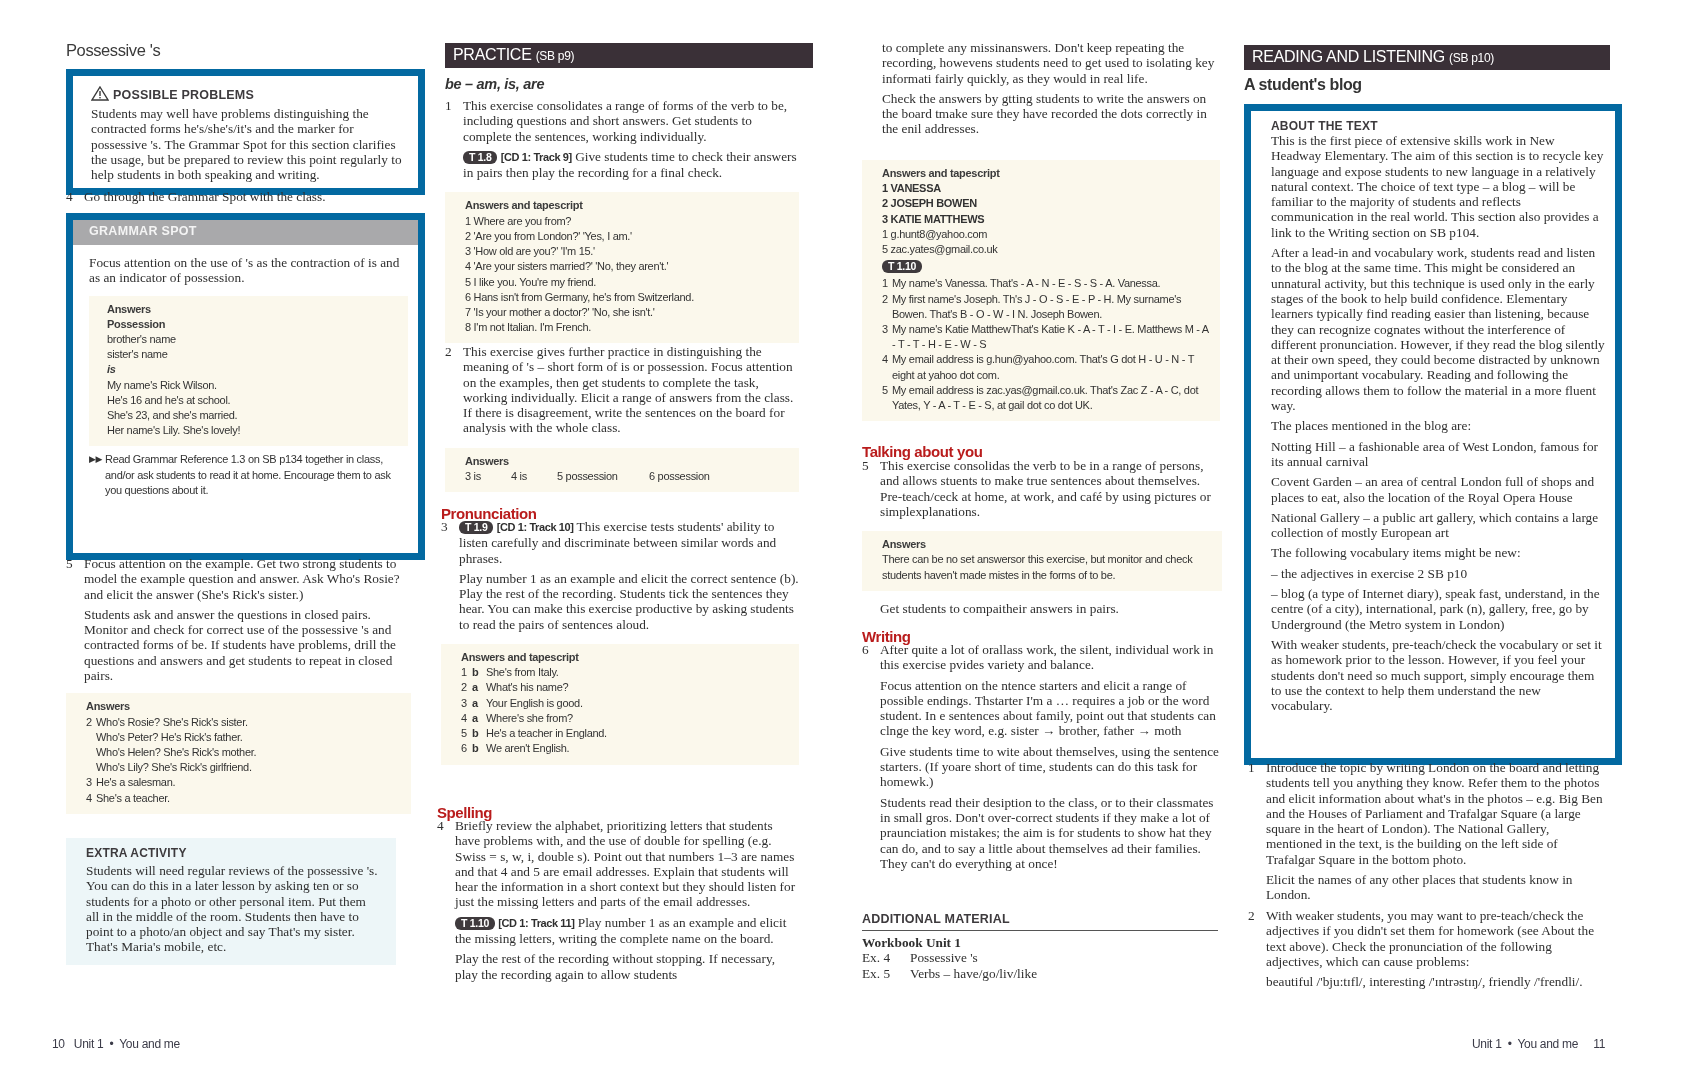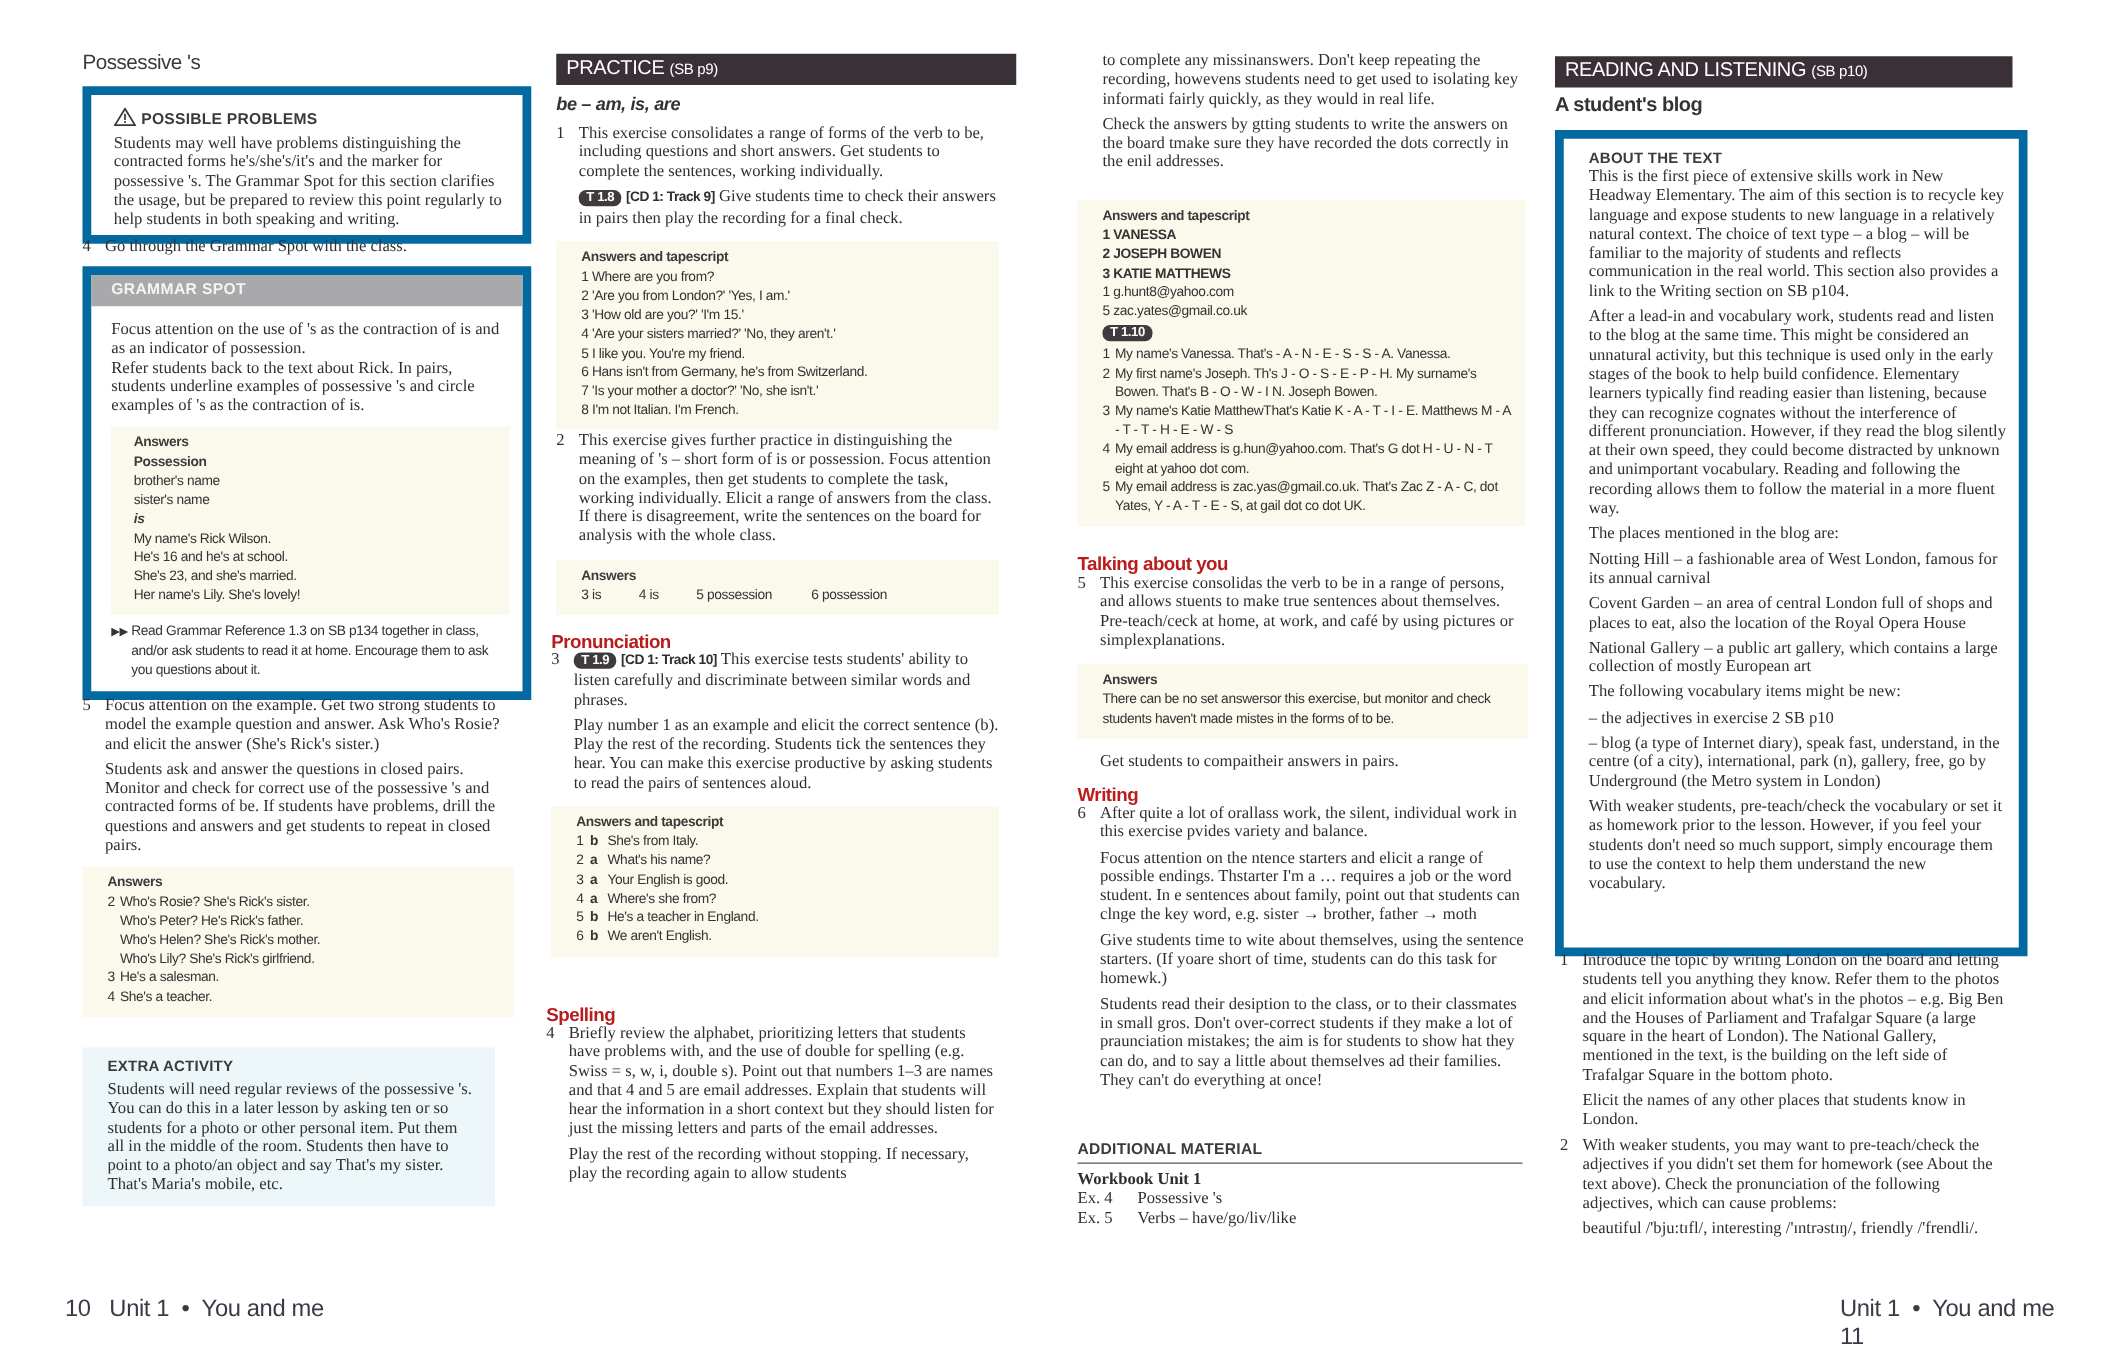--- a/index.html
+++ b/index.html
@@ -14,21 +14,21 @@
   .answers { background: #fbf8ec; font-family: "Liberation Sans", "DejaVu Sans", sans-serif; font-size: 11px; line-height: 15.2px; color: #333; padding: 6px 10px 8px 22px; margin: 8px 0 10px 0; letter-spacing: -0.3px; }
   .answers .title { font-weight: bold; color: #3b3b3b; }
   .answers .line { white-space: nowrap; }
   .section-head { font-family: "Liberation Sans", sans-serif; font-weight: bold; font-size: 15px; color: #b91c1c; margin: 10px 0 4px 0; letter-spacing: -0.4px; }
   .band { background: #3a3037; color: #fff; font-family: "Liberation Sans", sans-serif; font-size: 16px; padding: 3px 8px; height: 19px; letter-spacing: -0.3px; }
   .band small { font-size: 12px; }
   .box { border: 7px solid #0369a1; }
   .track { display: inline-block; background: #3f3a3d; color: #fff; font-family: "Liberation Sans", sans-serif; font-weight: bold; font-size: 10.5px; border-radius: 6px; padding: 0 6px; line-height: 13px; letter-spacing: -0.3px; }
   .cd { font-family: "Liberation Sans", sans-serif; font-weight: bold; font-size: 11px; letter-spacing: -0.4px; }
   .boxhead { font-family: "Liberation Sans", sans-serif; font-weight: bold; font-size: 12px; color: #3d3a3d; letter-spacing: 0.2px; }
-  .footer { position: absolute; top: 1037px; font-family: "Liberation Sans", sans-serif; font-size: 19px; color: #3b3b48; letter-spacing: -0.3px; }
+  .footer { position: absolute; top: 1037px; font-family: "Liberation Sans", sans-serif; font-size: 12px; color: #3b3b48; letter-spacing: -0.3px; }
   .extra { background: #edf6f8; padding: 8px 14px 10px 20px; margin-top: 12px; }
   .twocol { display: flex; }
   .twocol .ex { width: 48px; flex: 0 0 48px; }
 </style>
 </head>
 <body>
 
 <div class="col" style="left:66px; width:347px;">
   <div class="sans" style="position:absolute; top:41px; left:0; font-size:16.5px; color:#3a3a3a; letter-spacing:-0.4px;">Possessive 's</div>
 
@@ -50,21 +50,20 @@
 
   <div class="numbered body-text" style="position:absolute; top:189px; left:0; width:345px;">
     <span class="num">4</span>
     <span class="content">Go through the Grammar Spot with the class.</span>
   </div>
 
   <div class="box" style="position:absolute; top:213px; left:0; width:345px; height:333px;">
     <div class="sans" style="background:#a9a9ab; color:#f4f4f4; font-weight:bold; font-size:12.5px; padding:4px 16px; height:17px; letter-spacing:0.3px;">GRAMMAR SPOT</div>
     <div style="padding:10px 10px 0 16px;">
       <div class="body-text">Focus attention on the use of 's as the contraction of is and as an indicator of possession.</div>
-      <div class="body-text">Refer students back to the text about Rick. In pairs, students underline examples of possessive 's and circle examples of 's as the contraction of is.</div>
       <div class="answers" style="margin:10px 0 6px 0; padding-left:18px;">
         <div class="title">Answers</div>
         <div class="title">Possession</div>
         <div class="line">brother's name</div>
         <div class="line">sister's name</div>
         <div class="title" style="font-style:italic;">is</div>
         <div class="line">My name's Rick Wilson.</div>
         <div class="line">He's 16 and he's at school.</div>
         <div class="line">She's 23, and she's married.</div>
         <div class="line">Her name's Lily. She's lovely!</div>
@@ -160,20 +159,21 @@
         <div class="line"><span style="display:inline-block;width:11px;">6</span><b style="display:inline-block;width:14px;">b</b><span>We aren't English.</span></div>
       </div>
     </div>
   </div>
 
   <div class="section-head" style="position:absolute; top:794px; left:-4px;">Spelling</div>
   <div class="numbered body-text" style="position:absolute; top:818px; left:-4px; width:362px;">
     <span class="num">4</span>
     <div class="content">
       <p>Briefly review the alphabet, prioritizing letters that students have problems with, and the use of double for spelling (e.g. Swiss = s, w, i, double s). Point out that numbers 1–3 are names and that 4 and 5 are email addresses. Explain that students will hear the information in a short context but they should listen for just the missing letters and parts of the email addresses.</p>
+      <p><span class="track">T 1.10</span> <span class="cd">[CD 1: Track 11]</span> <span>Play number 1 as an example and elicit the missing letters, writing the complete name on the board.</span></p>
       <p>Play the rest of the recording without stopping. If necessary, play the recording again to allow students</p>
     </div>
   </div>
 </div>
 
 <div class="col" style="left:862px; width:360px;">
   <div class="body-text" style="position:absolute; top:40px; left:20px; width:340px;">
     <p>to complete any missinanswers. Don't keep repeating the recording, howevens students need to get used to isolating key informati fairly quickly, as they would in real life.</p>
     <p>Check the answers by gtting students to write the answers on the board tmake sure they have recorded the dots correctly in the enil addresses.</p>
   </div>

